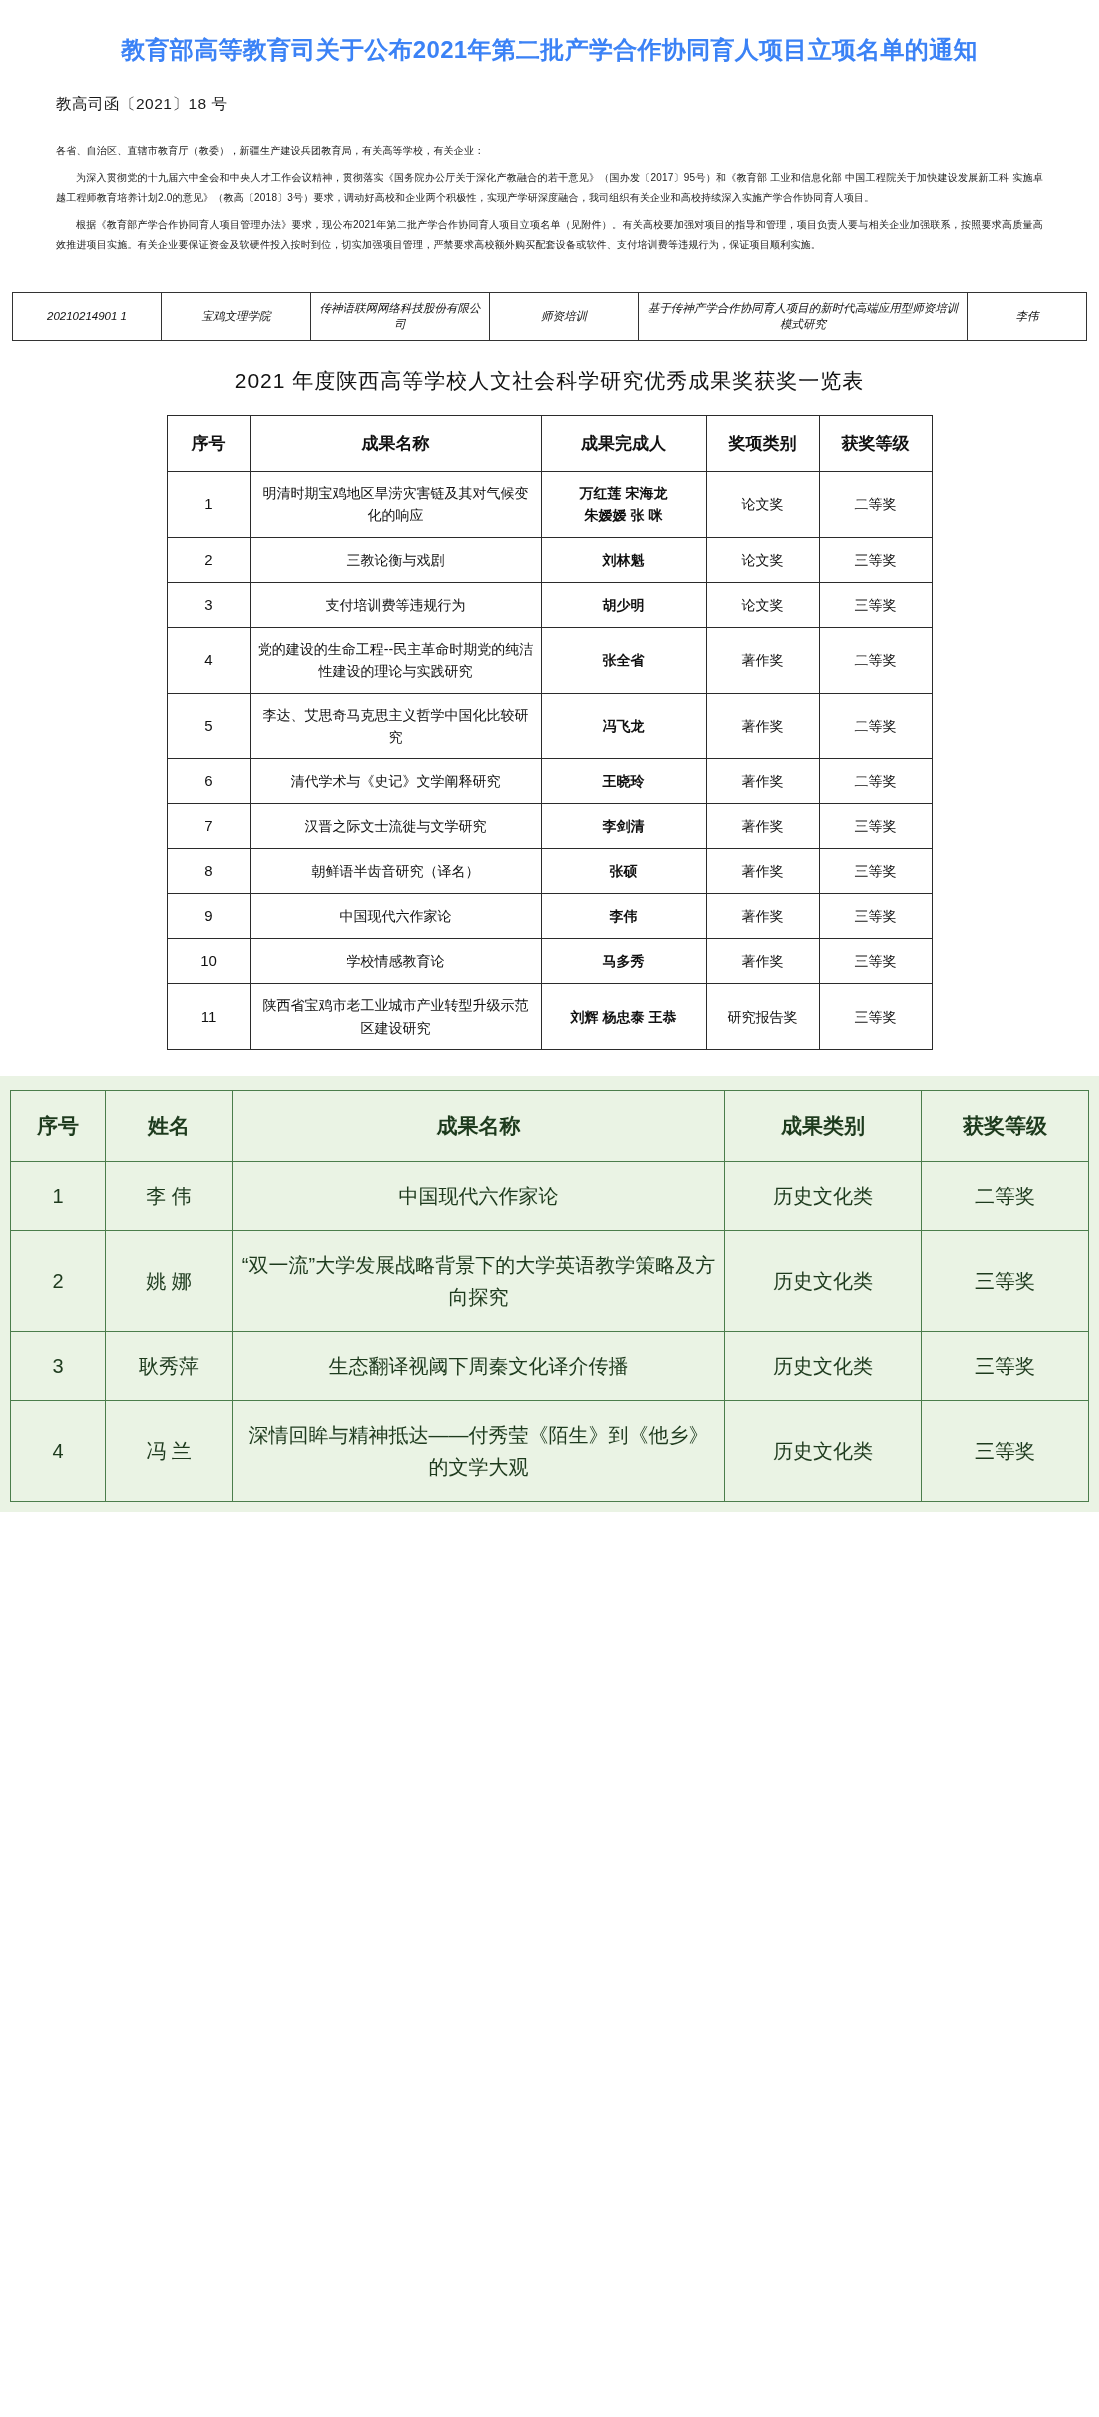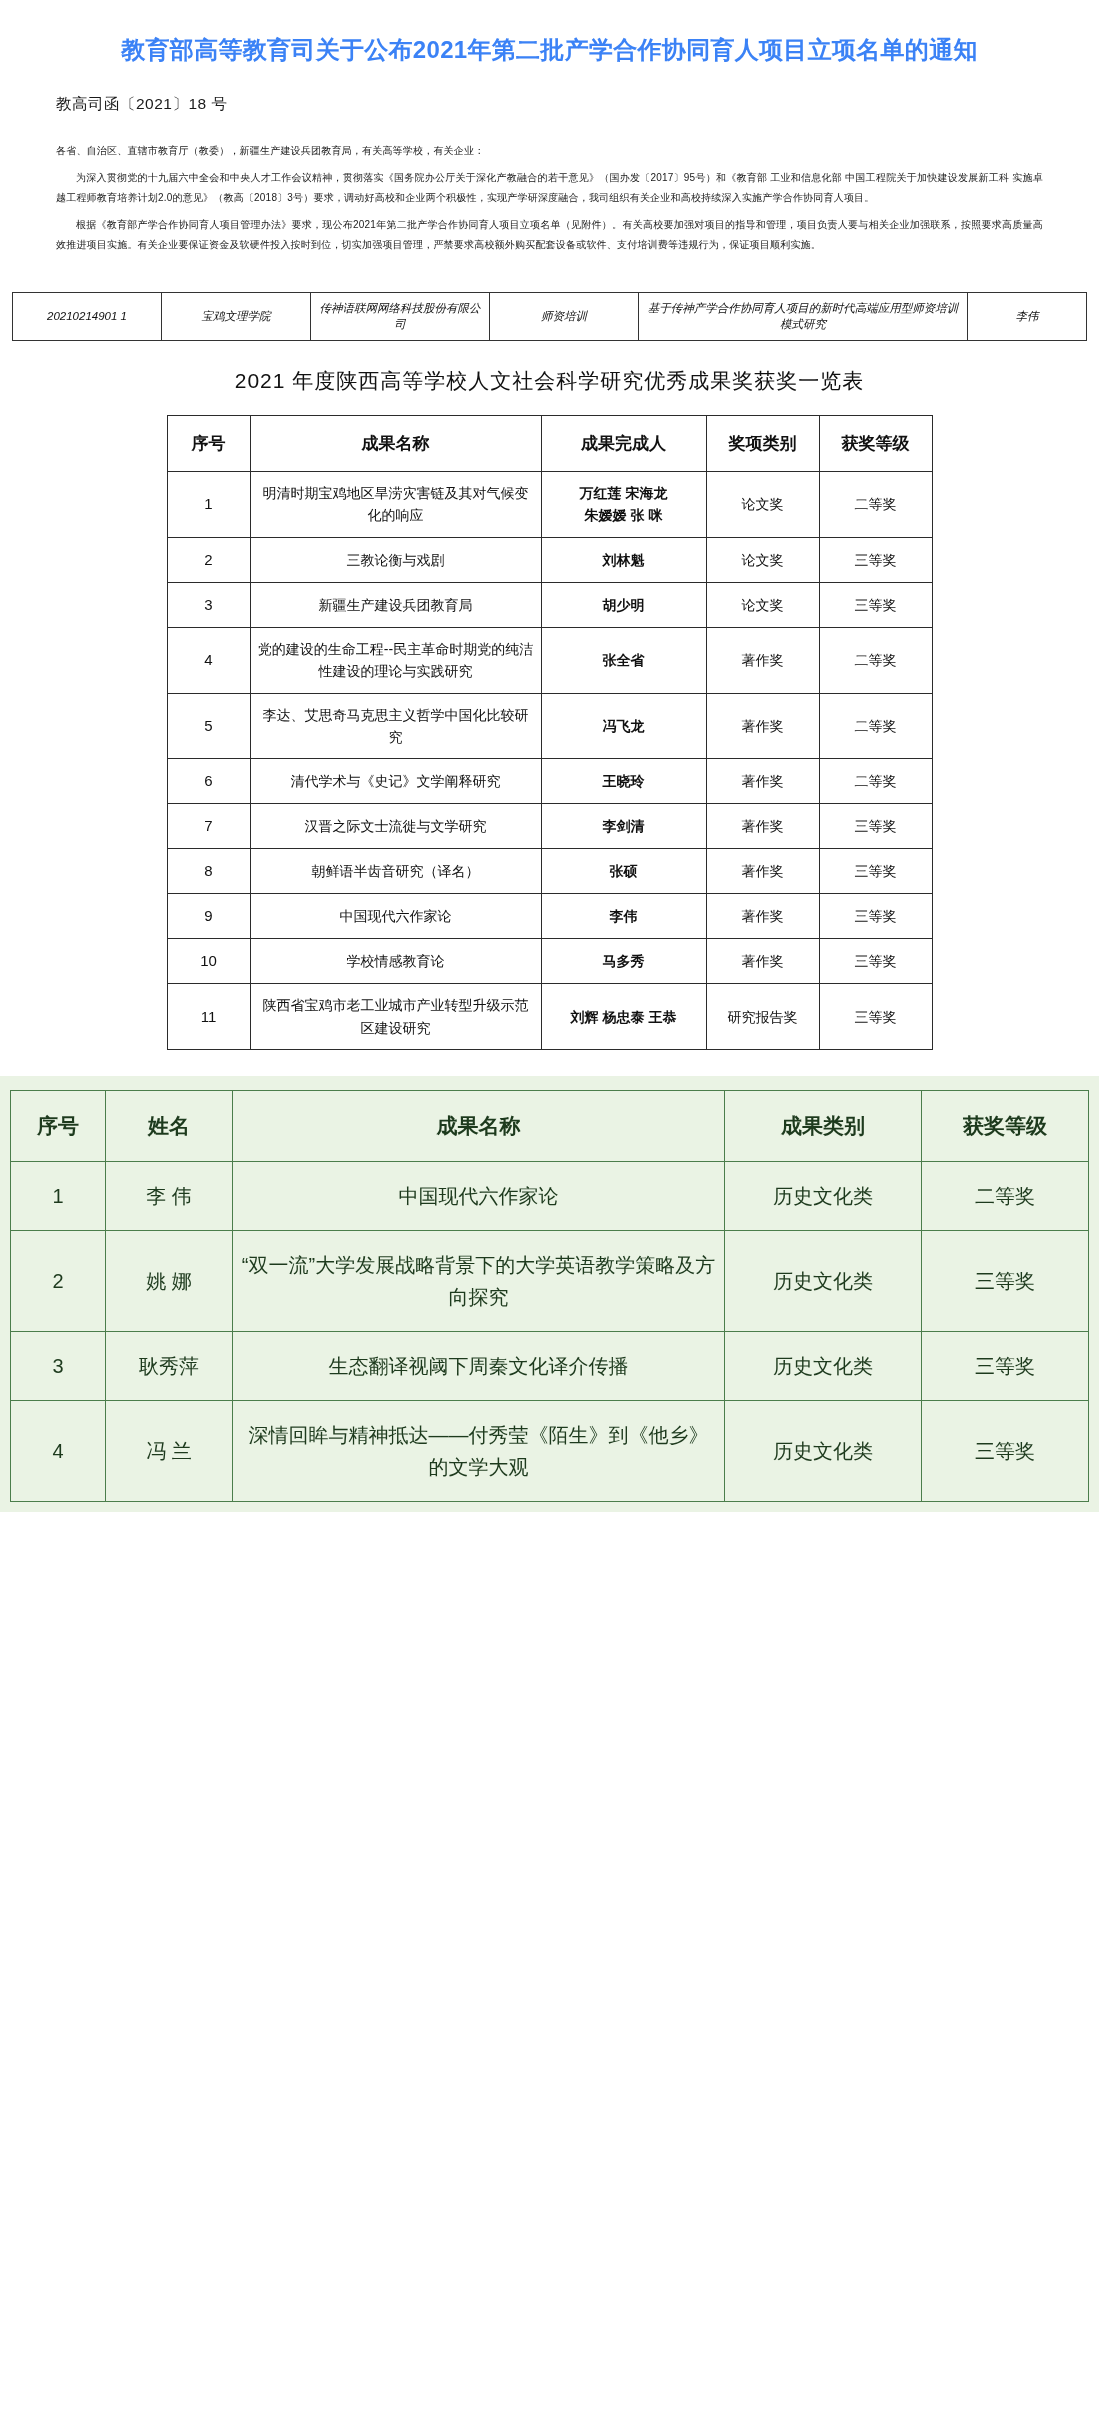--- a/index.html
+++ b/index.html
@@ -191,21 +191,21 @@
       </tr>
       <tr>
         <td class="num">2</td>
         <td>三教论衡与戏剧</td>
         <td class="nowrap-keep">刘林魁</td>
         <td>论文奖</td>
         <td>三等奖</td>
       </tr>
       <tr>
         <td class="num">3</td>
-        <td>新疆生产建设兵团教育局</td>
+        <td>支付培训费等违规行为</td>
         <td class="nowrap-keep">胡少明</td>
         <td>论文奖</td>
         <td>三等奖</td>
       </tr>
       <tr>
         <td class="num">4</td>
         <td>党的建设的生命工程--民主革命时期党的纯洁性建设的理论与实践研究</td>
         <td class="nowrap-keep">张全省</td>
         <td>著作奖</td>
         <td>二等奖</td>

